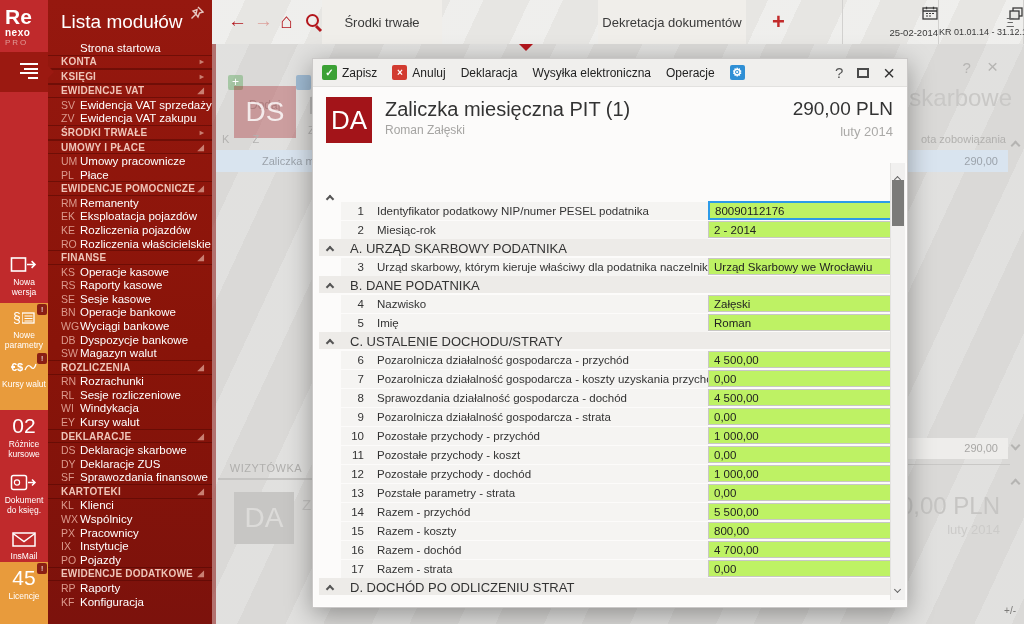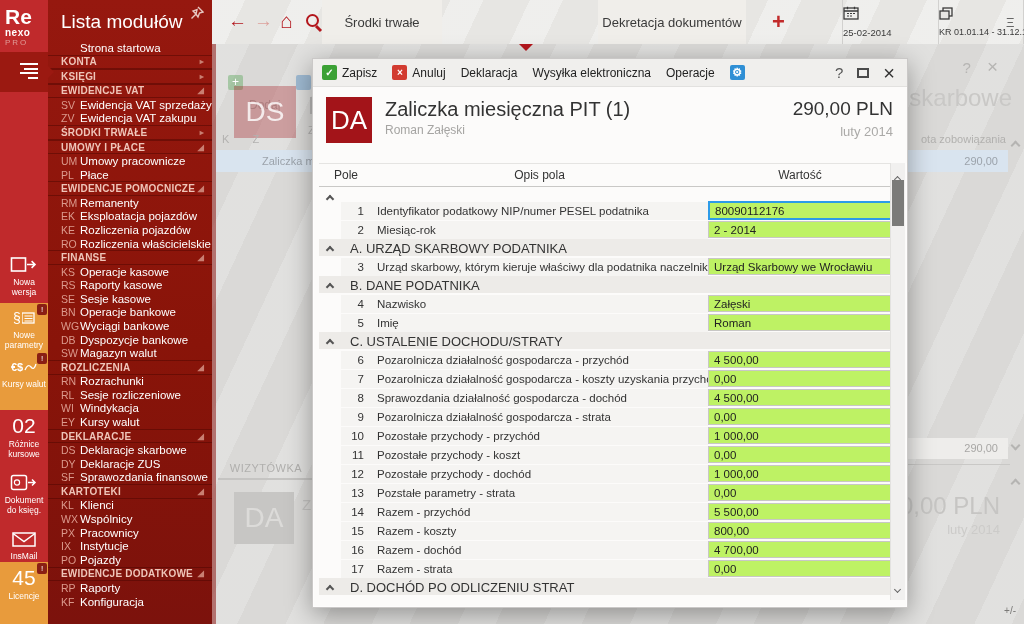--- a/index.html
+++ b/index.html
@@ -45,21 +45,21 @@
     background:#E7E6E3;
     background-image:repeating-linear-gradient(115deg, rgba(255,255,255,0.35) 0 30px, rgba(255,255,255,0) 30px 72px); }
   .nav-ico { position:absolute; top:10px; font-size:19px; font-weight:bold; color:#B3161C; cursor:pointer; line-height:22px; }
   .nav-ico.dim { color:#DCA09B; }
   .mag { position:absolute; top:14px; width:13px; height:13px; border:2.5px solid #B3161C; border-radius:50%; cursor:pointer; }
   .mag::after { content:""; position:absolute; left:9px; top:9px; width:3px; height:7px; background:#B3161C; transform:rotate(-45deg); }
   .tab { position:absolute; top:0; height:44px; display:flex; align-items:center; justify-content:center; font-size:13px; color:#3A3A3A; background:#F0EEEA; cursor:pointer; white-space:nowrap; }
   .tab.active { background:#B3161C; color:#fff;margin-top:48px; }
   .tab-notch { position:absolute; top:44px; width:0; height:0; border-left:7px solid transparent; border-right:7px solid transparent; border-top:7px solid #B3161C; z-index:5; }
   .add-tab { position:absolute; top:9px; font-size:22px; font-weight:bold; color:#C22B2B; cursor:pointer; }
-  .tb-group { position:absolute; top:0; height:44px; border-left:1px solid #D2D1CF; text-align:left; padding-top:6px; cursor:pointer; }
+  .tb-group { position:absolute; top:0; height:44px; border-left:1px solid #D2D1CF; text-align:right; padding-top:6px; cursor:pointer; }
   .tb-group .glabel { font-size:9.5px; color:#3A3A3A; margin-top:3px; white-space:nowrap; }
   .tb-menu { position:absolute; top:15px; font-size:13px; color:#666; cursor:pointer; }
 
   
   #content { position:absolute; left:212px; top:44px; width:812px; height:580px;
     background:#DAD9D7;
     background-image:repeating-linear-gradient(115deg, rgba(255,255,255,0.20) 0 34px, rgba(255,255,255,0) 34px 78px); }
   .red-strip { position:absolute; left:0; top:0; width:4px; height:580px; background:rgba(142,24,18,0.55); }
   .bw { position:absolute; }
   .bw-txt-lg { font-size:24px; color:#BBBAB8; }
@@ -471,25 +471,20 @@
         <div class="hd-text">
           <div class="hd-title">Zaliczka miesięczna PIT (1)</div>
           <div class="hd-sub">Roman Załęski</div>
         </div>
         <div class="hd-right">
           <div class="hd-amt">290,00 PLN</div>
           <div class="hd-period">luty 2014</div>
         </div>
       </div>
 
-      <div class="tbl-header">
-        <span class="h-pole">Pole</span>
-        <span class="h-opis">Opis pola</span>
-        <span class="h-wart">Wartość</span>
-      </div>
 
       <div class="tbl-body">
           <div class="r-collapse">
             <span class="chev-cell"><span class="chev"></span></span>
           </div>
           <div class="r-data">
             <span class="chev-cell"></span>
             <span class="no-cell">1</span>
             <span class="desc-cell">Identyfikator podatkowy NIP/numer PESEL podatnika</span>
             <span class="val-wrap">

